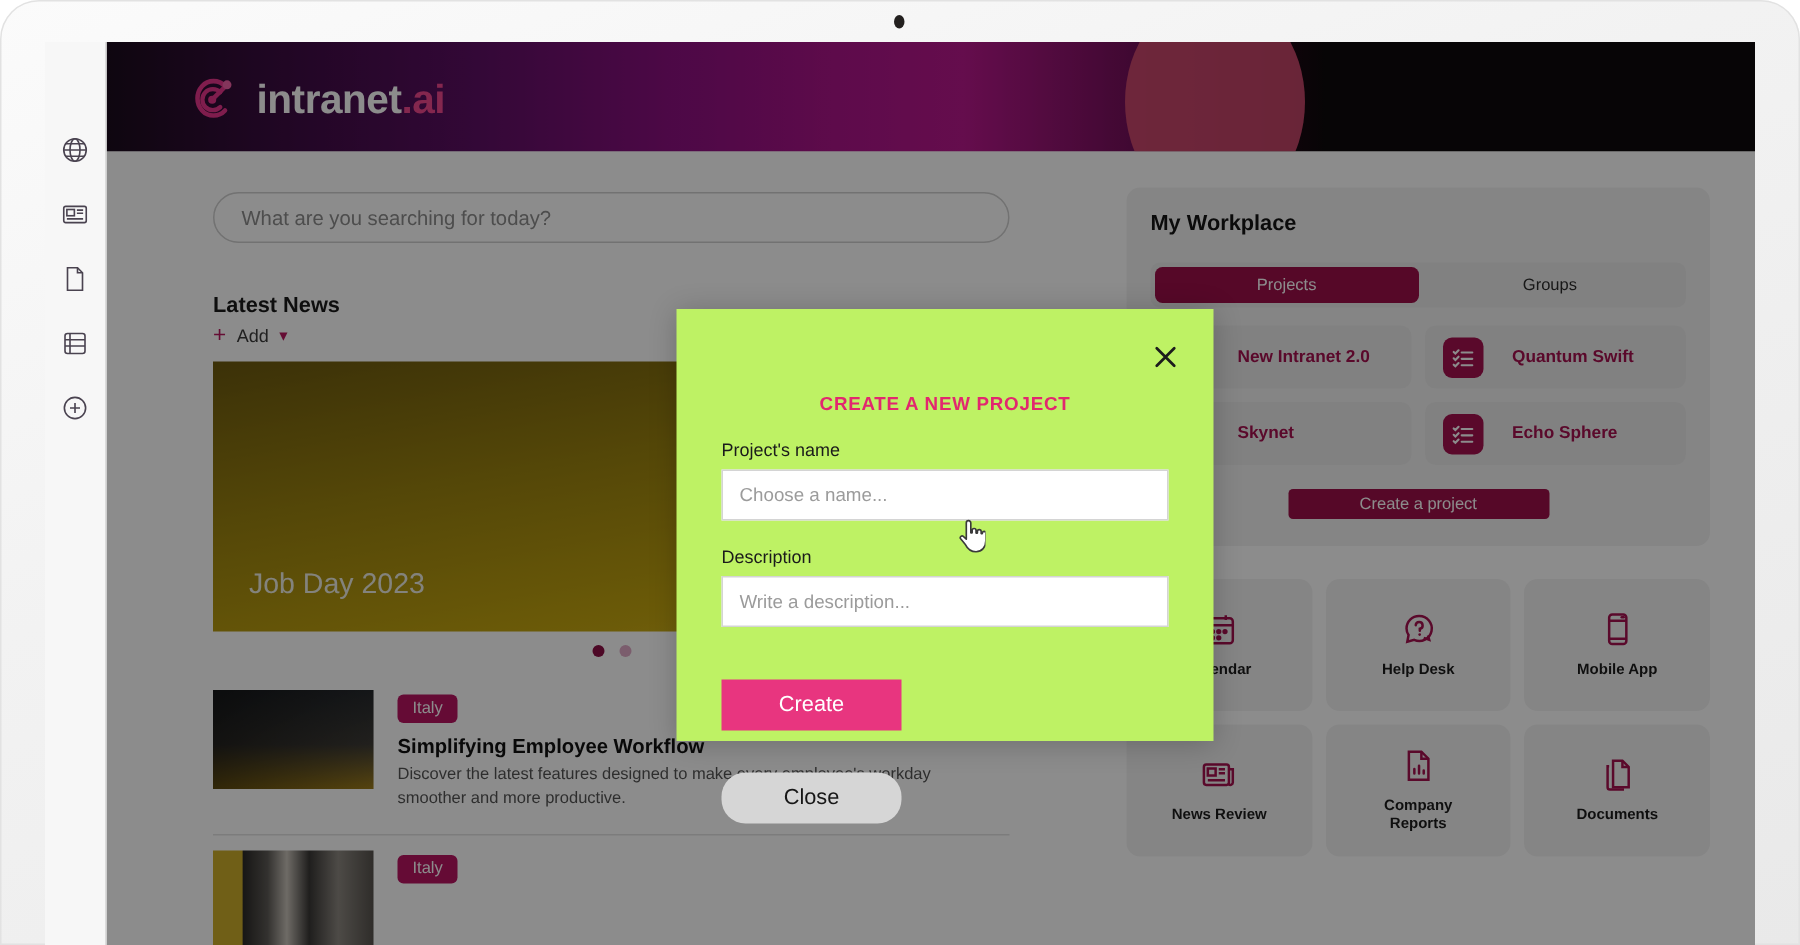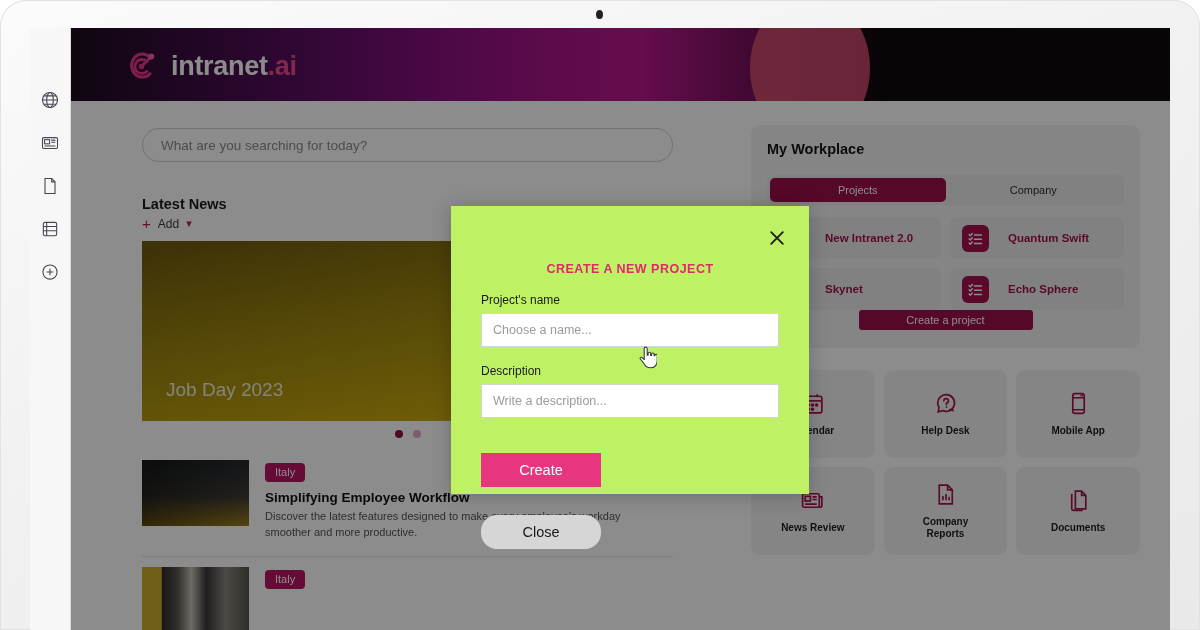--- a/index.html
+++ b/index.html
@@ -216,21 +216,21 @@
   }
   .project-icon {
     width: 27px; height: 27px; flex: 0 0 27px;
     background: #a5114f; border-radius: 6px;
     display: flex; align-items: center; justify-content: center;
   }
   .project-icon svg { width: 17px; height: 17px; }
   .project-name { font-size: 11.5px; font-weight: 700; color: #a5114f; }
 
   #create-project-btn {
-    margin: 0 auto 0;
+    margin: 16px auto 0;
     width: 174px; height: 20px;
     background: #9d1049; color: #fff;
     font-size: 11px;
     display: flex; align-items: center; justify-content: center;
     border-radius: 3px;
     border: none; cursor: pointer;
   }
 
   #apps-grid {
     margin-top: 22px;
@@ -420,21 +420,21 @@
           </div>
         </div>
 
         <div id="right-col">
 
           <div class="panel">
             <div id="workplace-title">My Workplace</div>
 
             <div id="tabbar">
               <div class="tab active">Projects</div>
-              <div class="tab">Company</div>
+              <div class="tab">Groups</div>
             </div>
 
             <div id="project-grid">
               <div class="project-card">
                 <span class="project-icon">
                   <svg viewBox="0 0 24 24" fill="none" stroke="#fff" stroke-width="2" stroke-linecap="round">
                     <path d="M5 7h14M5 12h14M5 17h14"></path>
                   </svg>
                 </span>
                 <span class="project-name">New Intranet 2.0</span>

